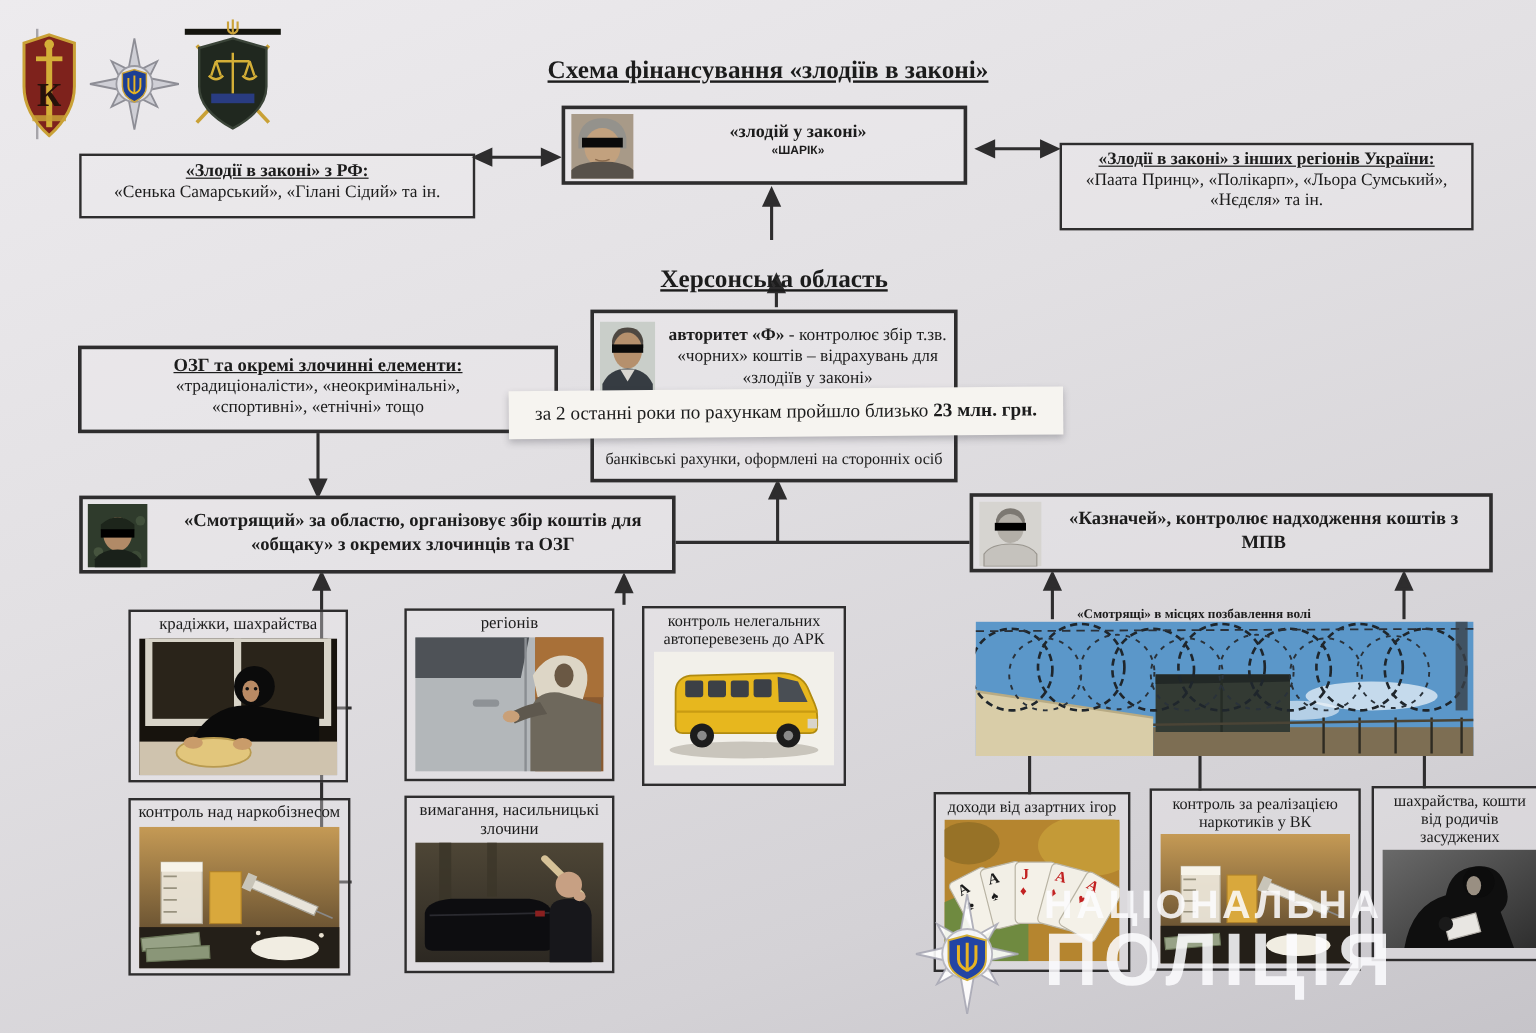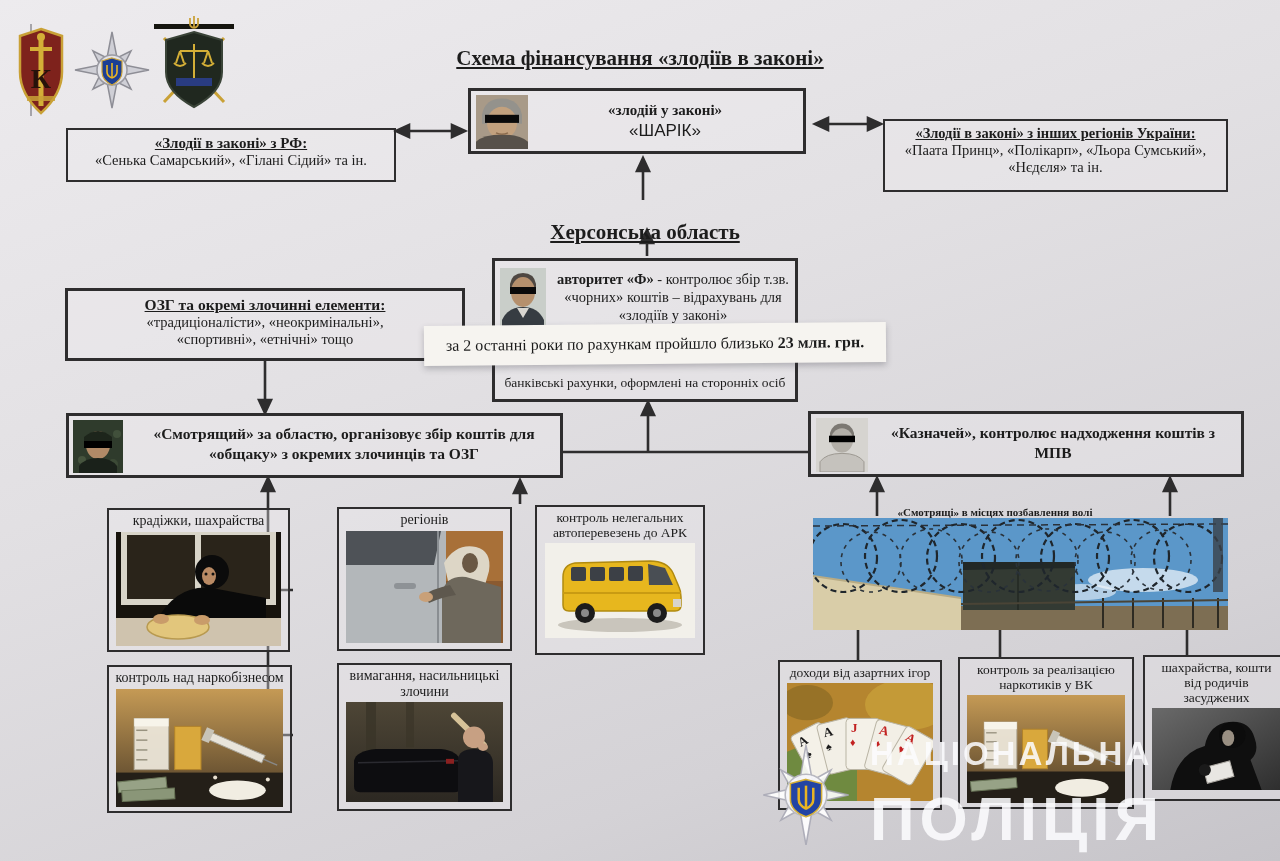--- a/index.html
+++ b/index.html
@@ -16,21 +16,21 @@
     font-size:21px;font-weight:bold;text-decoration:underline;z-index:2;}
   .connectors{position:absolute;left:0;top:0;z-index:1;}
   .crime-label{font-size:14px;text-align:center;line-height:1.12;padding-top:3px;}
   .crime-photo{display:block;margin:3px auto 0;}
   .strip{position:absolute;left:424px;top:324px;width:462px;height:40px;line-height:40px;
     background:#f6f4f0;box-shadow:0 3px 6px rgba(60,60,70,.3);transform:rotate(-0.5deg);
     text-align:center;font-size:16px;z-index:6;}
   .watermark{position:absolute;z-index:9;pointer-events:none;}
   .wm-text{color:rgba(252,252,254,.87);font-family:"Liberation Sans",sans-serif;font-weight:bold;line-height:1;}
   .wm1{font-size:33px;letter-spacing:3px;}
-  .wm2{font-size:62px;letter-spacing:5px;margin-top:18px;}
+  .wm2{font-size:62px;letter-spacing:5px;margin-top:0;}
   .node-text{line-height:1.25;}
 </style>
 </head>
 <body>
 
 <div class="canvas">
 
   <svg class="connectors" width="1280" height="861">
     <g stroke="#2e2d2e" stroke-width="2.6" fill="#2e2d2e">
 
@@ -123,21 +123,21 @@
     <svg class="abs" style="left:5px;top:4px;" width="52" height="54" viewBox="0 0 52 60" preserveAspectRatio="none">
       <rect width="52" height="60" fill="#a89a88"></rect>
       <path d="M6 22 Q9 4 26 4 Q43 4 46 22 V32 H6 Z" fill="#94928c"></path>
       <ellipse cx="26" cy="31" rx="15" ry="18" fill="#c2a17e"></ellipse>
       <path d="M0 60 V52 Q8 44 26 44 Q44 44 52 52 V60 Z" fill="#57514a"></path>
       <rect x="9" y="22" width="34" height="9" fill="#0a0a0a"></rect>
       <path d="M20 42 Q26 45 32 42" stroke="#8a6a4c" stroke-width="1.5" fill="none"></path>
     </svg>
     <div class="abs ctr node-text" style="left:60px;top:10px;width:268px;">
       <div class="b" style="font-size:15px;">«злодій у законі»</div>
-      <div style="font-size:17px;font-family:'Liberation Sans',sans-serif;">«ШАРІК»</div>
+      <div style="font-size:10px;font-family:'Liberation Sans',sans-serif;font-weight:bold;">«ШАРІК»</div>
     </div>
   </div>
 
   <div class="box" style="left:883px;top:119px;width:345px;height:73px;border-width:2.5px;">
     <div class="ctr" style="padding-top:4px;">
       <div class="bt" style="font-size:14.5px;">«Злодії в законі» з інших регіонів України:</div>
       <div style="font-size:14.5px;">«Паата Принц», «Полікарп», «Льора Сумський»,</div>
       <div style="font-size:14.5px;">«Нєдєля» та ін.</div>
     </div>
   </div>

